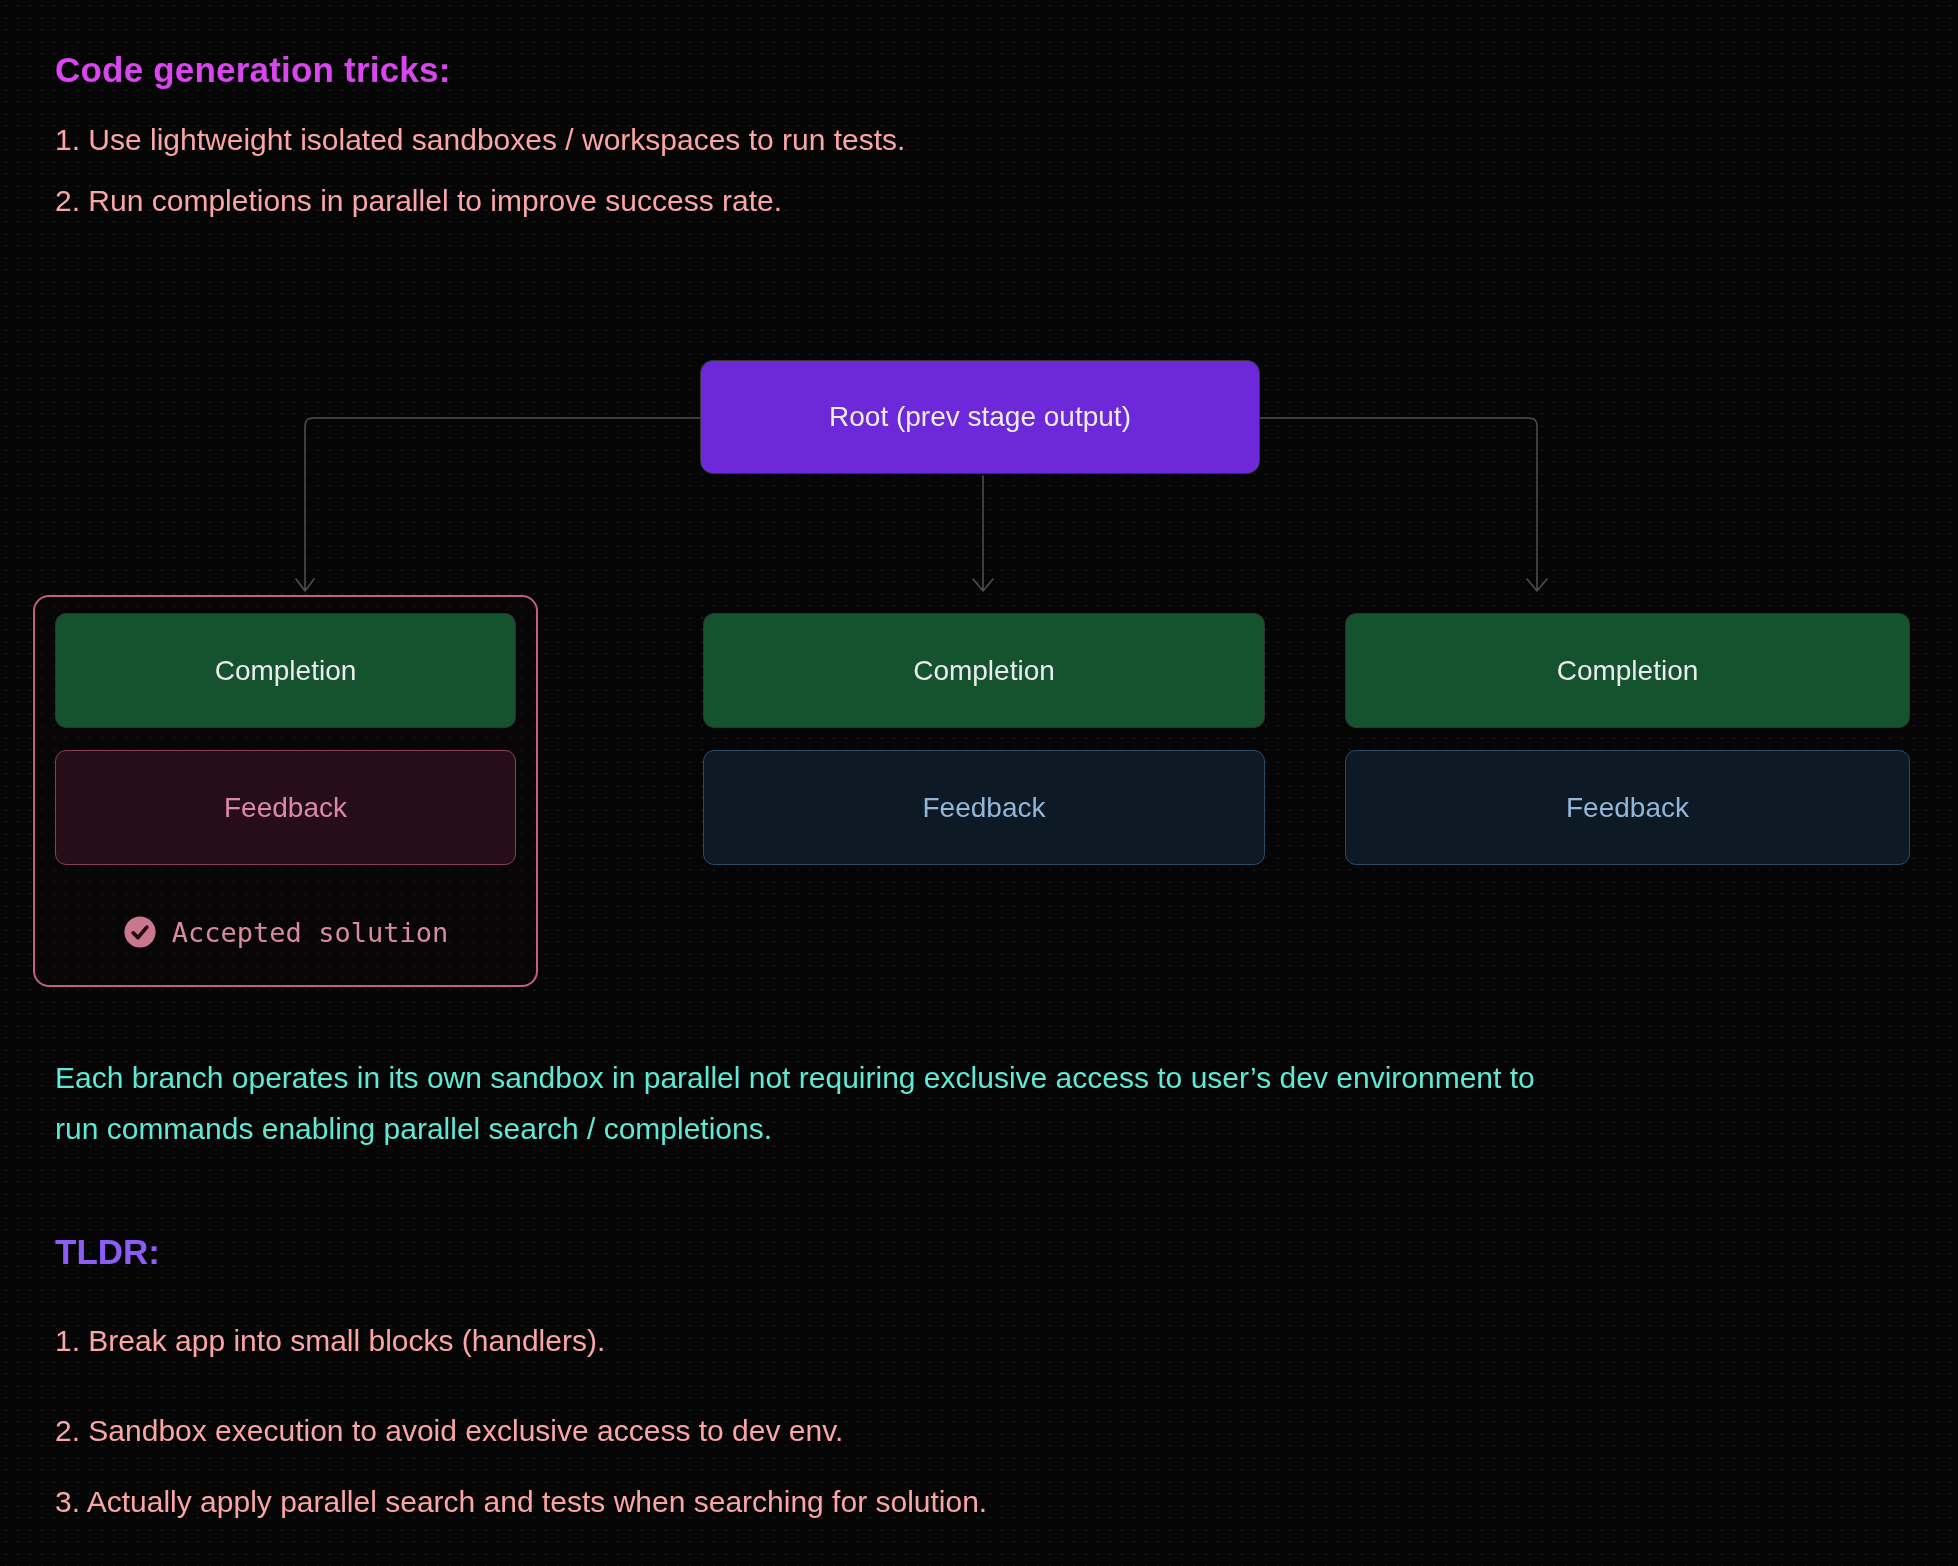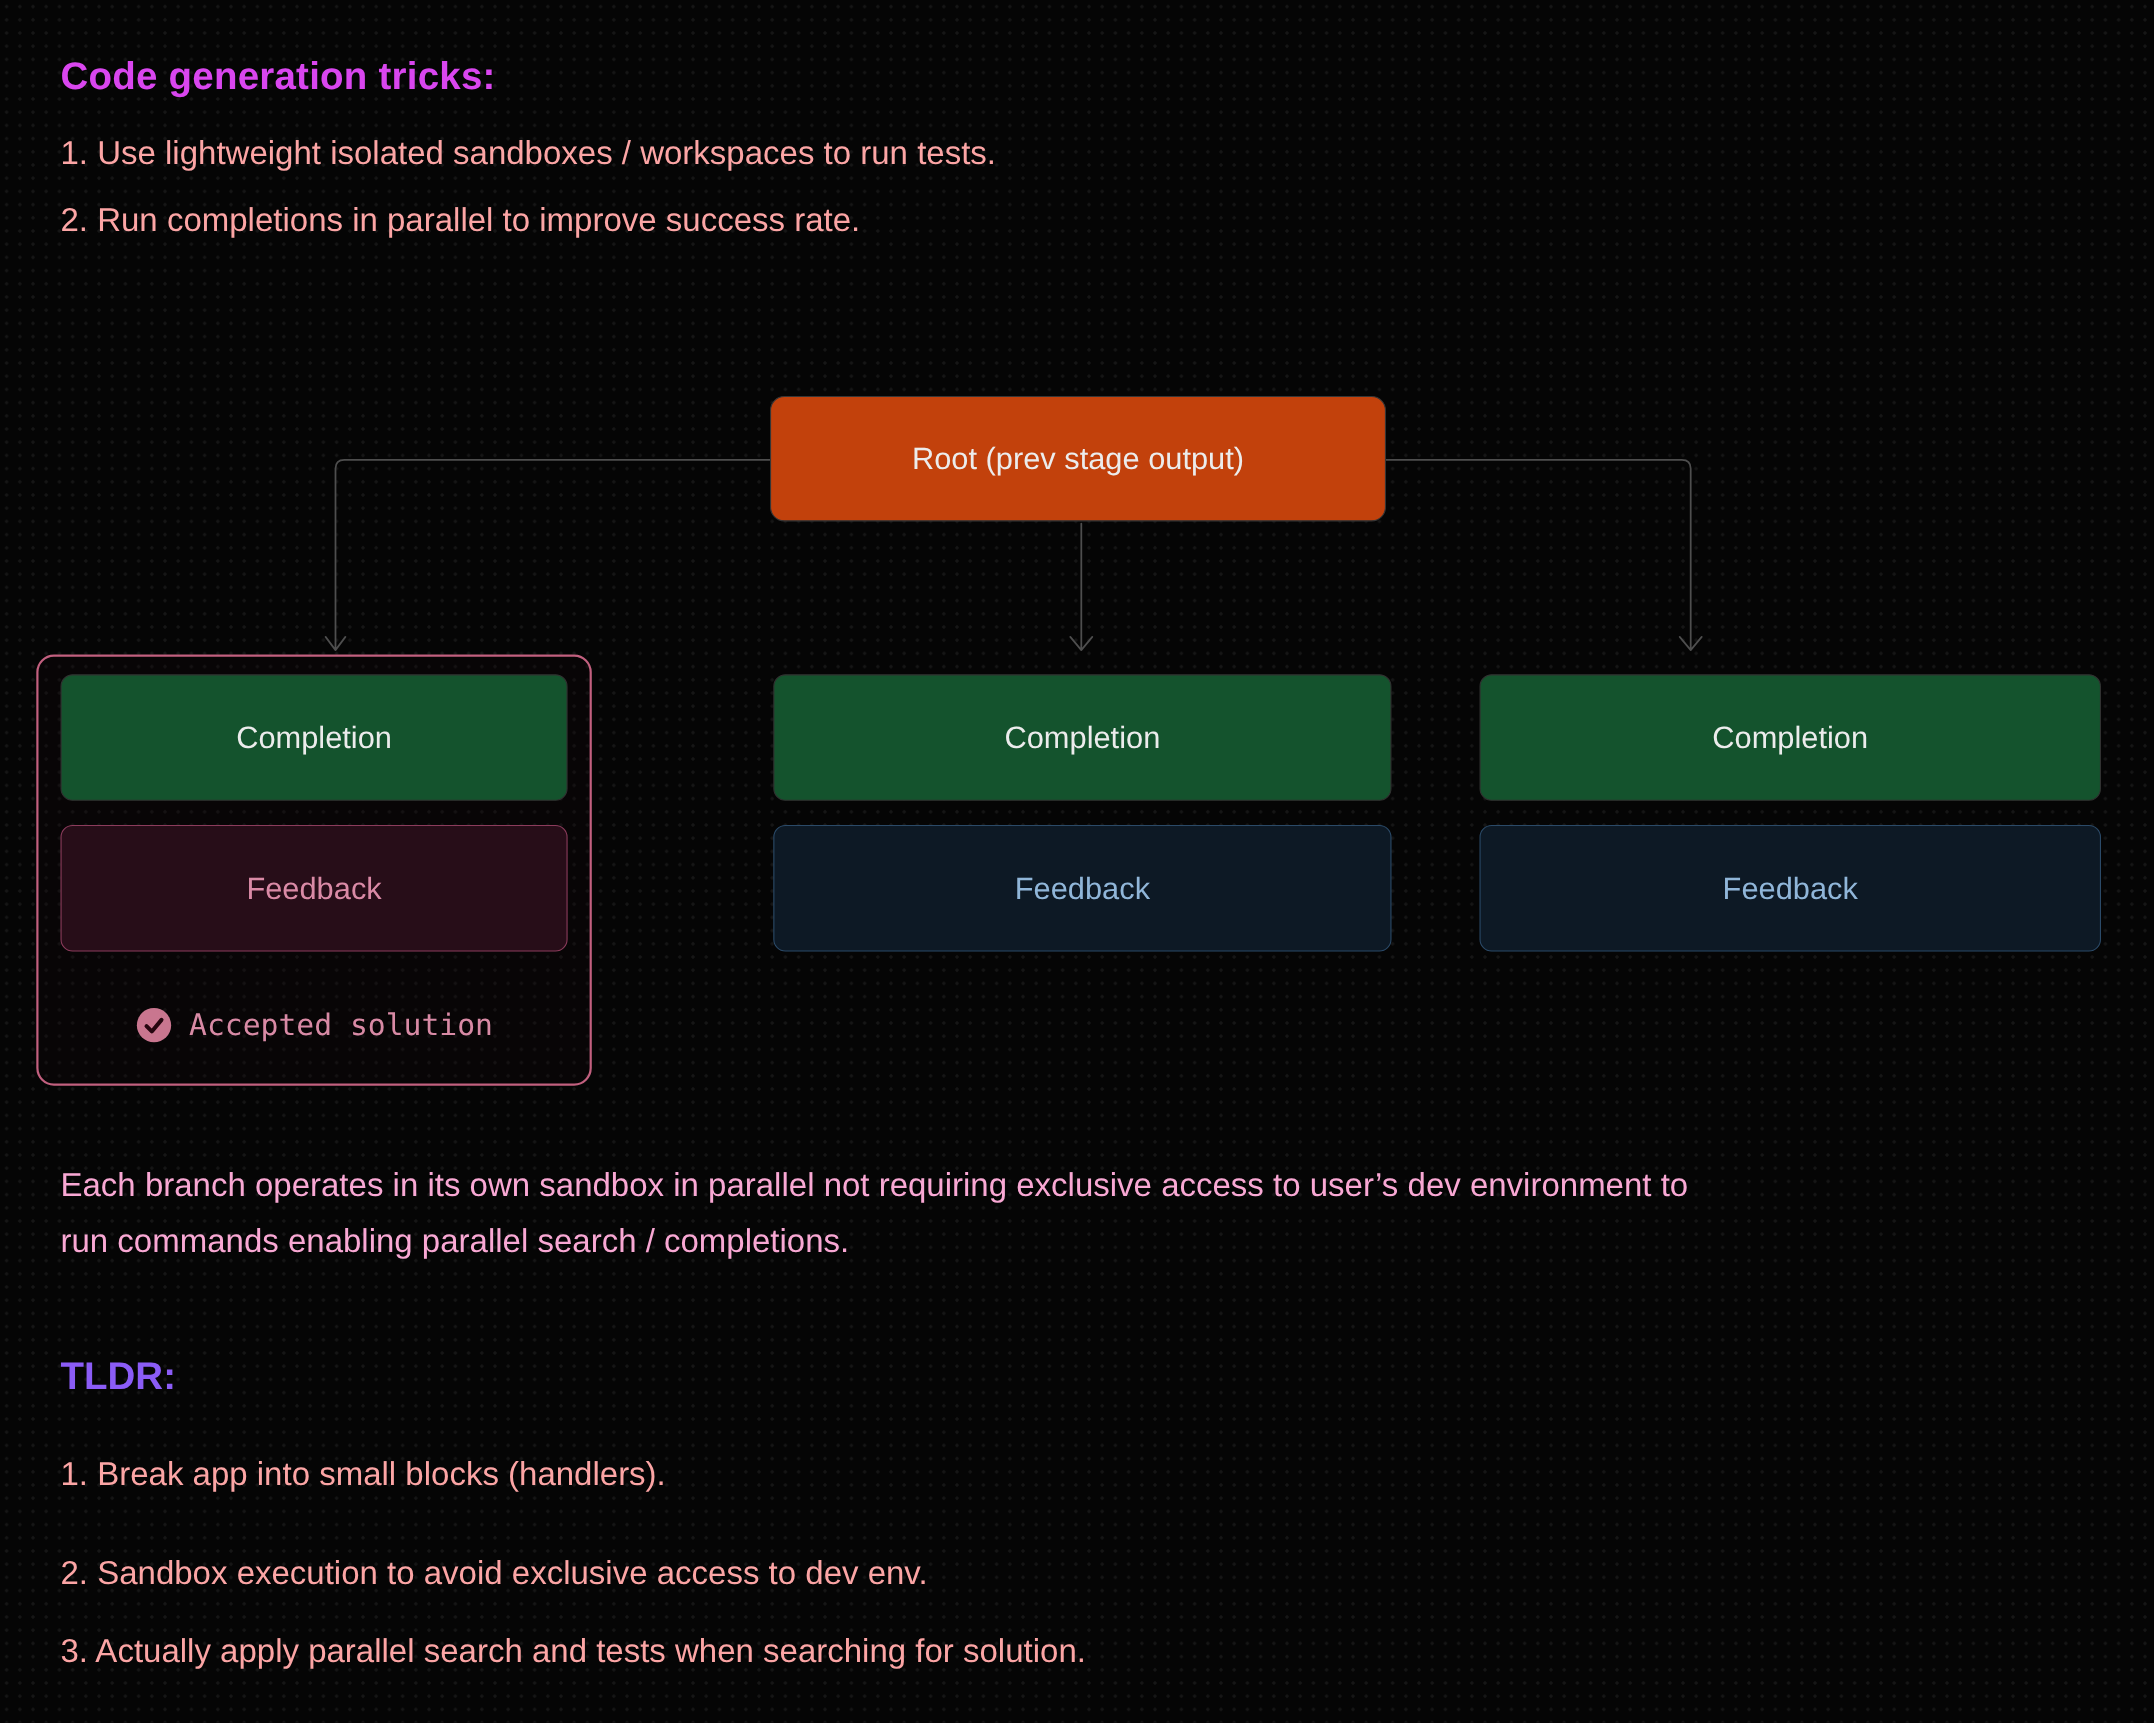--- a/index.html
+++ b/index.html
@@ -9,35 +9,35 @@
     color:#adadb0;
     background-color:#050505;
     background-image:radial-gradient(circle,#161616 1.3px,transparent 1.5px);
     background-size:12px 12px;
   }
   .abs{position:absolute;}
   .page-title{left:55px;top:50px;font-size:35px;font-weight:700;color:#d946ef;letter-spacing:.2px;}
   .intro-item,.tldr-item{left:55px;font-size:30px;color:#fca5a5;}
   .intro-1{top:123px;}
   .intro-2{top:184px;}
-  .paragraph{left:55px;top:1052px;width:1520px;font-size:30px;line-height:51px;color:#f9a8d4;}
+  .paragraph{left:55px;top:1052px;width:1520px;font-size:30px;line-height:51px;color:#5eead4;}
   .tldr-title{left:55px;top:1232px;font-size:35px;font-weight:700;color:#8b5cf6;}
   .tldr-1{top:1324px;}
   .tldr-2{top:1398px;margin-top:16px;}
   .tldr-3{top:1472px;margin-top:13px;}
 
   
   .connectors{left:0;top:0;width:1958px;height:1566px;pointer-events:none;}
   .node{
     display:flex;align-items:center;justify-content:center;
     font-size:28px;color:#ececec;
     background:#14532d;border:1px solid #313131;border-radius:11px;
     box-sizing:border-box;
   }
-  .root-node{left:700px;top:360px;width:560px;height:114px;background:#c2410c;border-color:#363636;border-radius:13px;}
+  .root-node{left:700px;top:360px;width:560px;height:114px;background:#6d28d9;border-color:#363636;border-radius:13px;}
   .accepted-container{
     left:33px;top:595px;width:505px;height:392px;
     border:2px solid #c2607f;border-radius:16px;box-sizing:border-box;
     background:rgba(20,8,12,0.25);
   }
   .col-left .completion{left:55px;top:613px;width:461px;height:115px;}
   .col-left .feedback{left:55px;top:750px;width:461px;height:115px;}
   .col-mid  .completion{left:703px;top:613px;width:562px;height:115px;}
   .col-mid  .feedback{left:703px;top:750px;width:562px;height:115px;}
   .col-right .completion{left:1345px;top:613px;width:565px;height:115px;}

